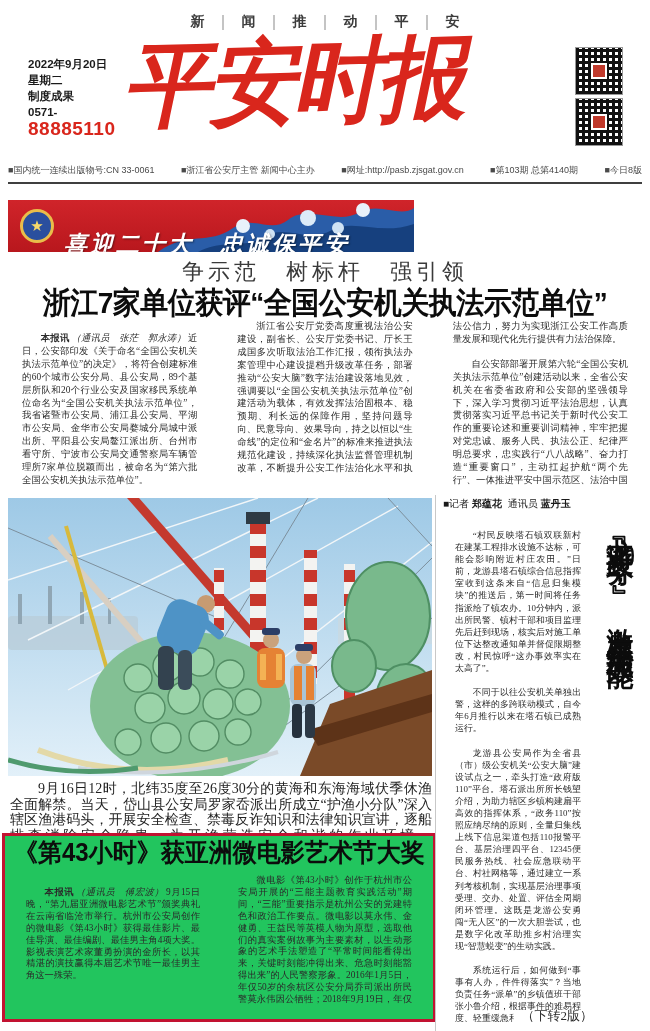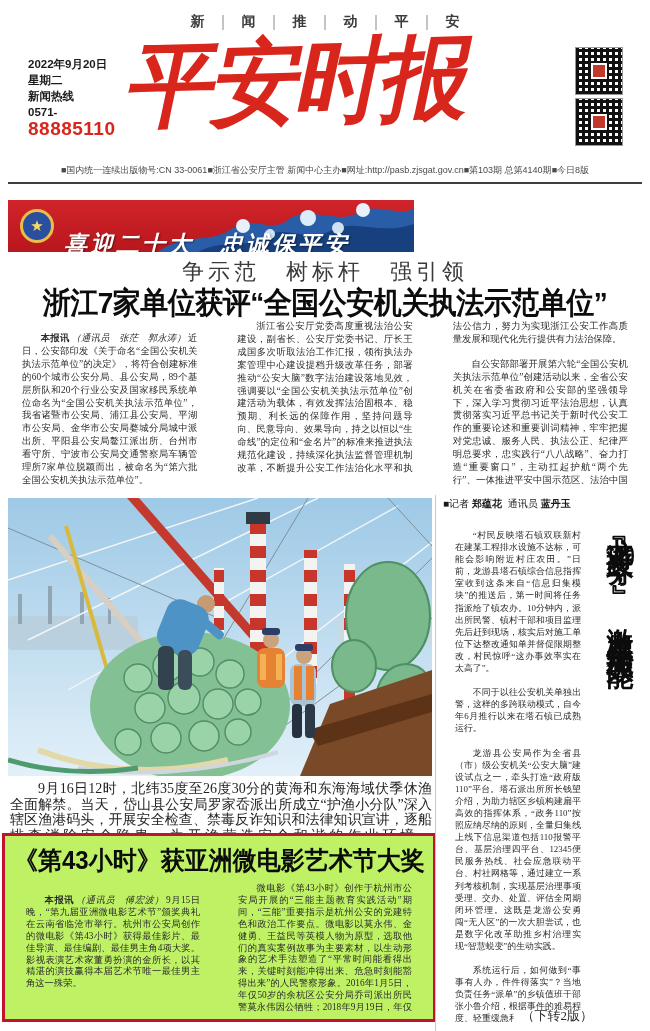--- a/index.html
+++ b/index.html
@@ -20,21 +20,21 @@
       font-size:88px;line-height:122px;color:#d9261c;letter-spacing:-3px;
       transform:rotate(-1.5deg) scaleY(1.05);white-space:nowrap;}
   .qr{position:absolute;right:28px;width:46px;height:46px;
       background-image:repeating-linear-gradient(0deg,#111 0 3px,transparent 3px 6px),
                        repeating-linear-gradient(90deg,#111 0 3px,#fff 3px 6px);
       outline:1px solid #999;}
   .qr::after{content:"";position:absolute;left:15px;top:15px;width:16px;height:16px;
       background:#c0392b;border:2px solid #fff;box-sizing:border-box;}
   .qr1{top:48px;} .qr2{top:99px;}
   .info-bar{position:absolute;top:164px;left:8px;right:8px;display:flex;
-      justify-content:center;font-family:"Liberation Sans","DejaVu Sans",sans-serif;
+      justify-content:space-between;font-family:"Liberation Sans","DejaVu Sans",sans-serif;
       font-size:9px;color:#4a4a4a;white-space:nowrap;}
   .m-rule{position:absolute;top:182px;left:8px;right:8px;height:2px;background:#3f3f3f;}
 
   
   .banner{position:absolute;left:8px;top:200px;width:406px;height:52px;overflow:hidden;
       background:linear-gradient(180deg,#d0242a,#b8171d);display:flex;align-items:center;}
   .banner-waves{position:absolute;right:0;top:0;height:52px;width:406px;}
   .badge{position:relative;z-index:2;margin-left:12px;width:34px;height:34px;border-radius:50%;
       background:#2a4f9e;border:3px solid #e9bd4a;box-sizing:border-box;
       display:flex;align-items:center;justify-content:center;flex:0 0 auto;}
@@ -60,21 +60,21 @@
 
   
   .photo-wrap{position:absolute;left:8px;top:498px;width:424px;height:278px;background:#9ec9e6;}
   .caption{position:absolute;left:10px;top:781px;width:422px;font-size:14px;line-height:15.6px;
       text-align:justify;color:#1f1f1f;text-indent:2em;}
   .cap-credit{white-space:nowrap;margin-left:16px;}
   .cap-credit b{padding:0 2px;}
 
   
   .film-box{position:absolute;left:2px;top:833px;width:434px;height:189px;box-sizing:border-box;
-      border:3px solid #c21231;background:#bef264;padding:8px 9px;}
+      border:3px solid #c21231;background:#22c55e;padding:0 9px;}
   .film-headline{text-align:center;font-family:"Liberation Sans","DejaVu Sans",sans-serif;
       font-weight:900;font-size:24px;color:#0c0c0c;margin:1px 0 6px;white-space:nowrap;
       transform:scaleY(1.05);}
   .film-body{column-count:2;column-gap:14px;font-size:9.3px;line-height:11.9px;
       text-align:justify;color:#2a2a2a;height:142px;overflow:hidden;}
 
   
   .vdiv{position:absolute;left:435px;top:495px;width:1px;height:536px;background:#c8c8c8;}
   .longyou{position:absolute;left:443px;top:497px;width:207px;height:534px;}
   .byline{font-family:"Liberation Sans","DejaVu Sans",sans-serif;font-size:10px;
@@ -104,21 +104,21 @@
     <span class="sl-char">动</span>
       <span class="sl-div"></span>
     <span class="sl-char">平</span>
       <span class="sl-div"></span>
     <span class="sl-char">安</span>
   </div>
 
   <div class="date-block">
     <div>2022年9月20日</div>
     <div>星期二</div>
-    <div>新闻热线</div>
+    <div>制度成果</div>
     <div>0571-</div>
     <div class="hotline-number">88885110</div>
   </div>
 
   <div class="paper-title">平安时报</div>
 
   <div class="qr qr1"></div>
   <div class="qr qr2"></div>
 
   <div class="info-bar">

